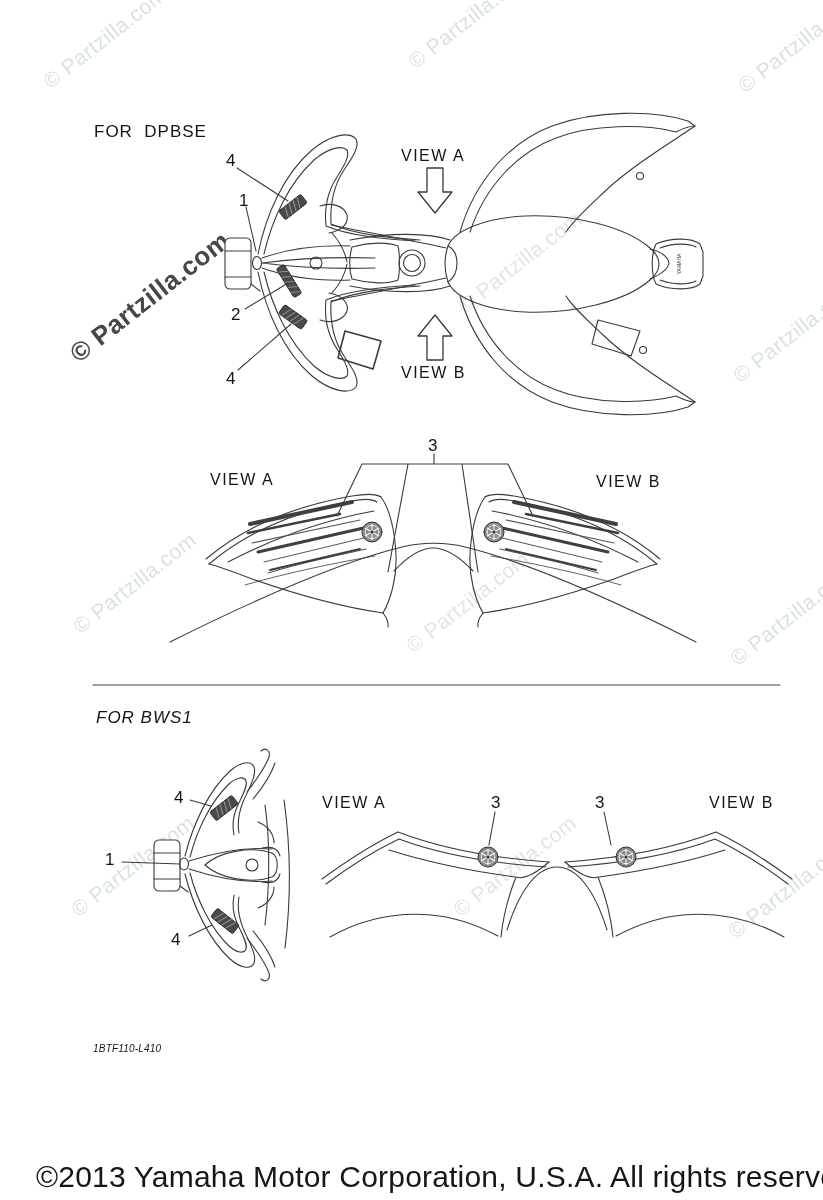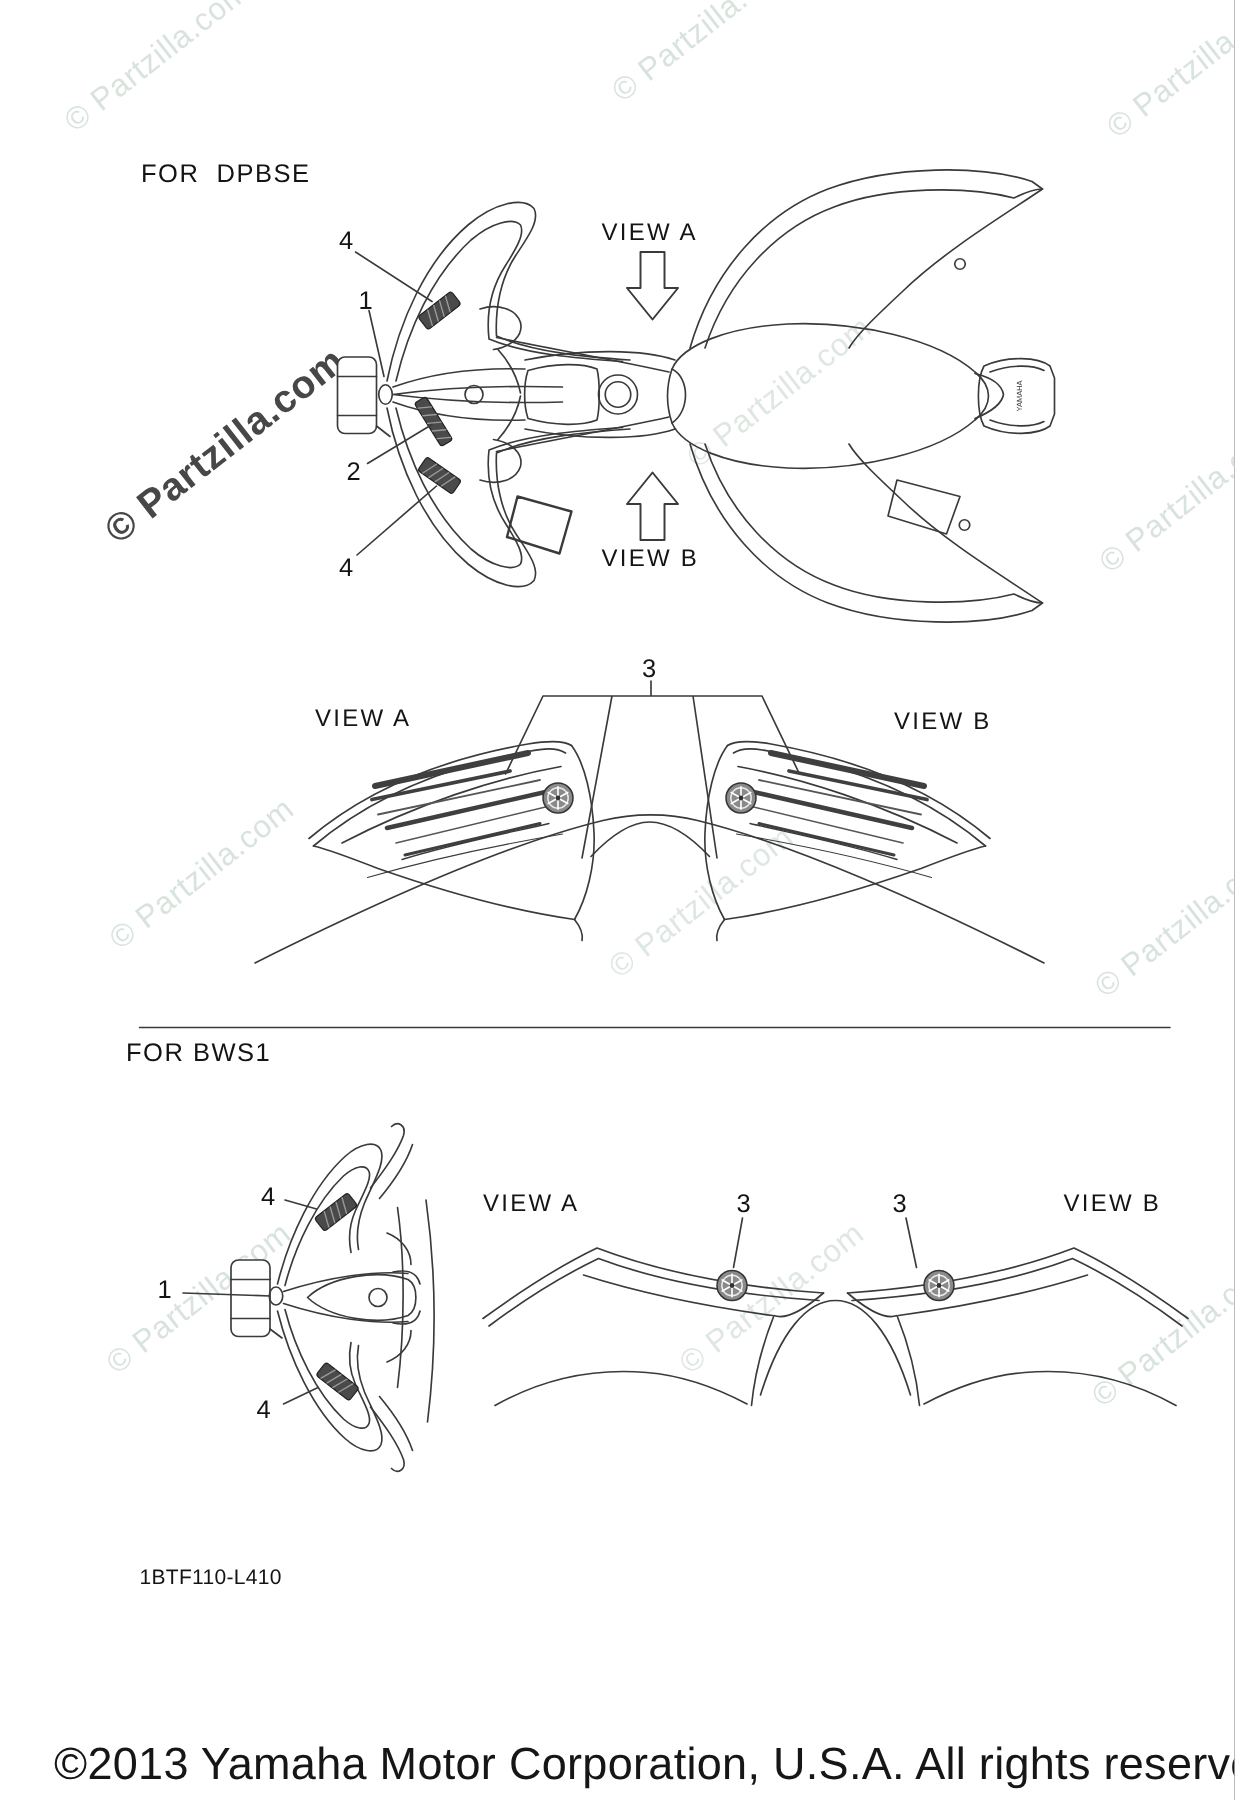--- a/index.html
+++ b/index.html
@@ -2,24 +2,24 @@
 <html><head>
 <meta charset="utf-8">
 <style>
   html,body{margin:0;padding:0;background:#888;}
   #page{
     position:relative;width:823px;height:1200px;background:#ffffff;
     margin:0 auto;overflow:hidden;
     font-family:"Liberation Sans", sans-serif;color:#111;
   }
   .lbl{position:absolute;white-space:pre;color:#141414;}
-  .title-lbl{font-size:17px;letter-spacing:1px;}
+  .title-lbl{font-size:17px;letter-spacing:1px;margin-top:16px;}
   .view-lbl{font-size:16px;letter-spacing:1.5px;text-align:right;}
   .callout{font-size:17px;}
-  .code-lbl{font-size:14px;letter-spacing:0.2px;}
+  .code-lbl{font-size:10px;letter-spacing:0.2px;font-style:italic;}
   .copyright-lbl{font-size:30px;letter-spacing:0.2px;color:#161616;}
   .wm{
     position:absolute;white-space:nowrap;pointer-events:none;
     font-size:21px;letter-spacing:0.5px;
     transform:translate(-50%,-50%) rotate(-38deg);
   }
   .wm-dark{
     font-size:26px;font-weight:bold;
   }
   svg{position:absolute;left:0;top:0;}
@@ -239,21 +239,21 @@
   <div class="lbl view-lbl" style="left:401px;top:364px;">VIEW B</div>
   <div class="lbl callout" style="left:226px;top:151px;">4</div>
   <div class="lbl callout" style="left:239px;top:191px;">1</div>
   <div class="lbl callout" style="left:231px;top:305px;">2</div>
   <div class="lbl callout" style="left:226px;top:369px;">4</div>
 
   <div class="lbl callout" style="left:428px;top:436px;">3</div>
   <div class="lbl view-lbl" style="left:210px;top:471px;">VIEW A</div>
   <div class="lbl view-lbl" style="left:596px;top:473px;">VIEW B</div>
 
-  <div class="lbl title-lbl" style="left:84px;top:692px;">FOR BWS1</div>
+  <div class="lbl title-lbl" style="left:96px;top:692px;font-style:italic;">FOR BWS1</div>
 
   <div class="lbl callout" style="left:174px;top:788px;">4</div>
   <div class="lbl callout" style="left:105px;top:850px;">1</div>
   <div class="lbl callout" style="left:171px;top:930px;">4</div>
 
   <div class="lbl view-lbl" style="left:322px;top:794px;">VIEW A</div>
   <div class="lbl callout" style="left:491px;top:793px;">3</div>
   <div class="lbl callout" style="left:595px;top:793px;">3</div>
   <div class="lbl view-lbl" style="left:709px;top:794px;">VIEW B</div>
 

